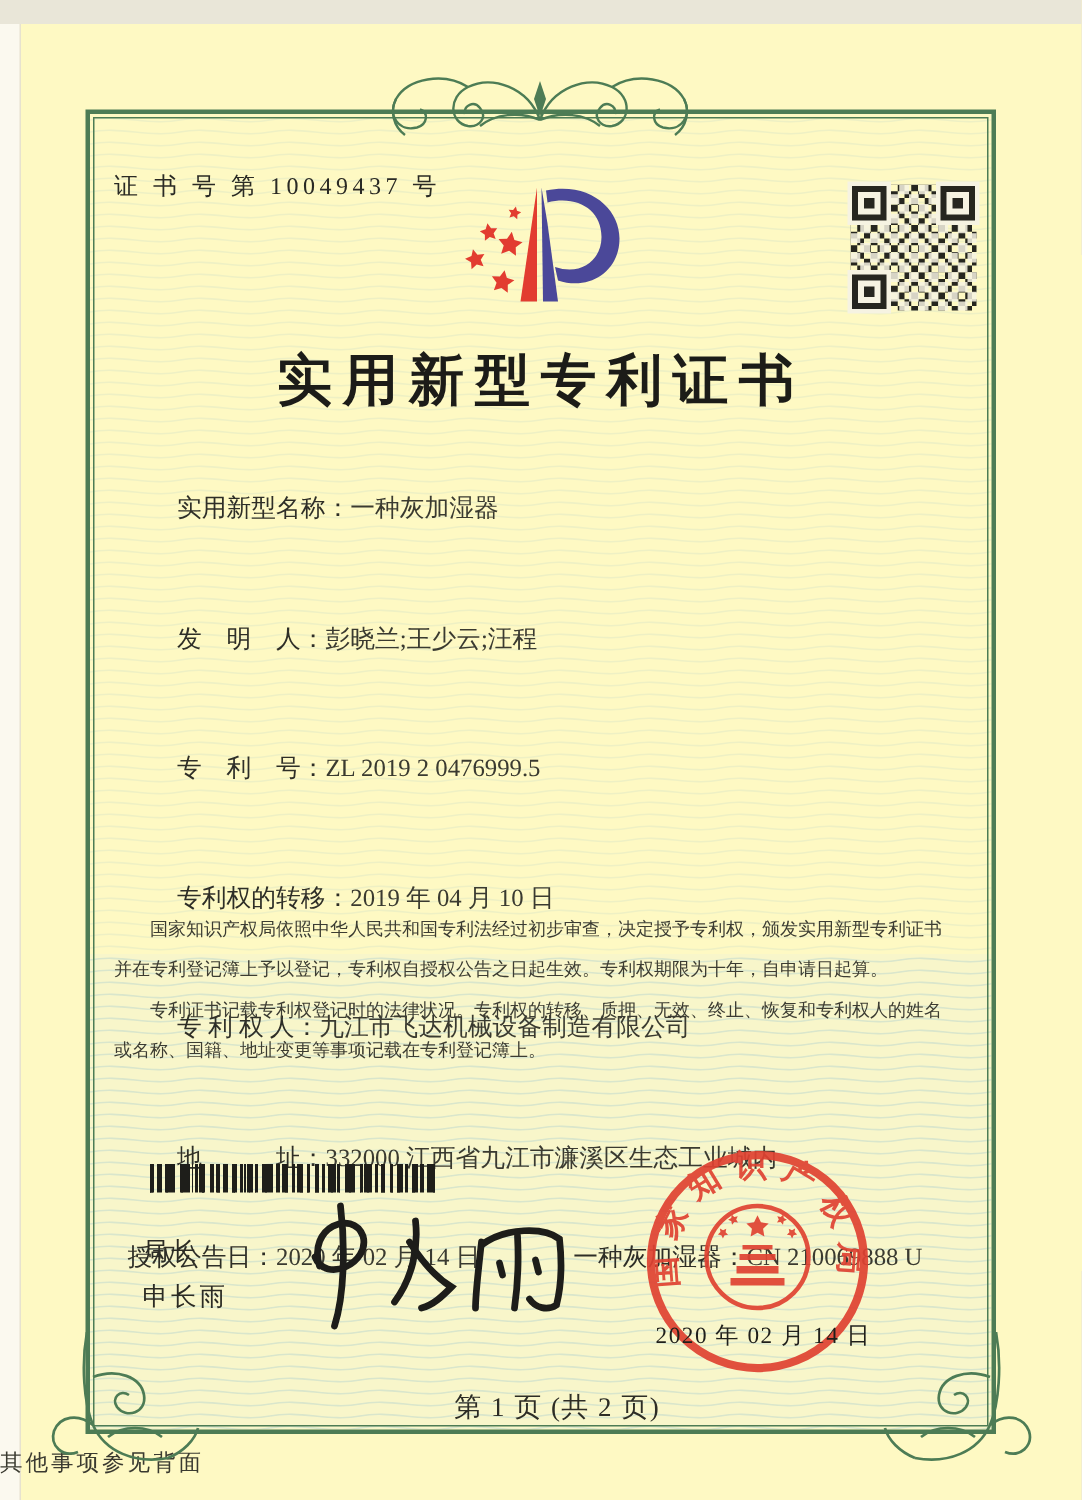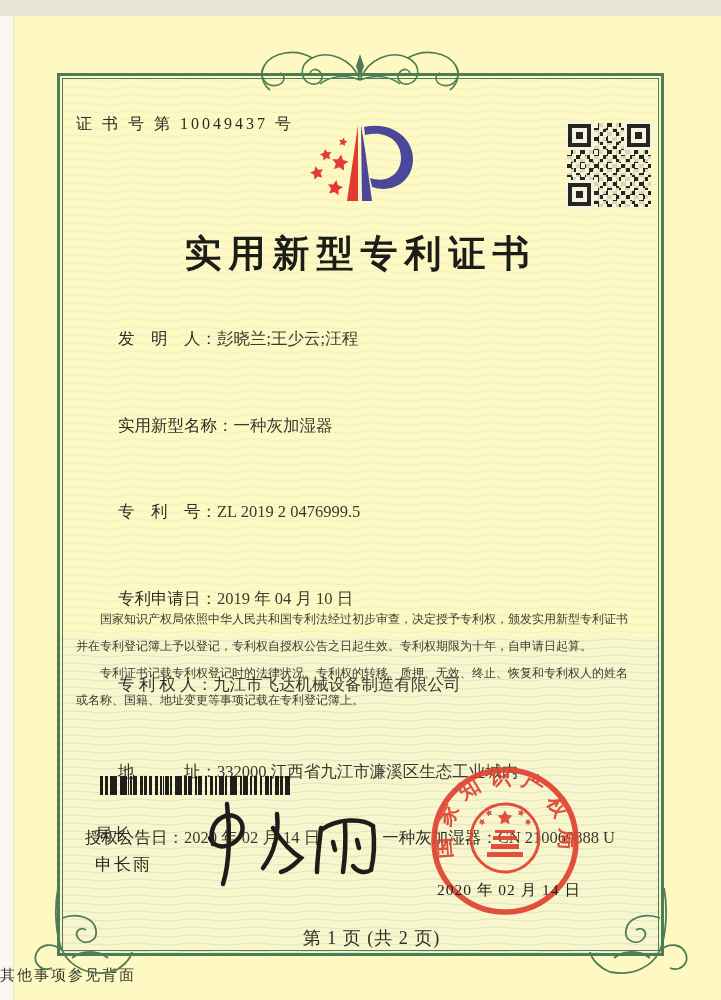--- a/index.html
+++ b/index.html
@@ -133,30 +133,30 @@
         </div>
       <div class="finder f-bl">
           <i></i>
         </div>
     </div>
 
     <div class="doc-title">实用新型专利证书</div>
 
     <div class="fields">
       <div class="frow">
+        <span class="lab">实用新型名称：</span><span class="val">一种灰加湿器</span>
+      </div>
+      <div class="frow">
         <span class="lab">发　明　人：</span><span class="val">彭晓兰;王少云;汪程</span>
       </div>
       <div class="frow">
-        <span class="lab">实用新型名称：</span><span class="val">一种灰加湿器</span>
-      </div>
-      <div class="frow">
         <span class="lab">专　利　号：</span><span class="val">ZL 2019 2 0476999.5</span>
       </div>
       <div class="frow">
-        <span class="lab">专利申请日：</span><span class="val">2019 年 04 月 10 日</span>
+        <span class="lab">专利权的转移：</span><span class="val">2019 年 04 月 10 日</span>
       </div>
       <div class="frow">
         <span class="lab">专 利 权 人：</span><span class="val">九江市飞达机械设备制造有限公司</span>
       </div>
       <div class="frow">
         <span class="lab">地　　　址：</span><span class="val">332000 江西省九江市濂溪区生态工业城内</span>
       </div>
       <div class="frow grant-row">
         <span class="left"><span class="lab">授权公告日：</span><span class="val">2020 年 02 月 14 日</span></span>
         <span class="right"><span class="lab">一种灰加湿器：</span><span class="val">CN 210069888 U</span></span>

